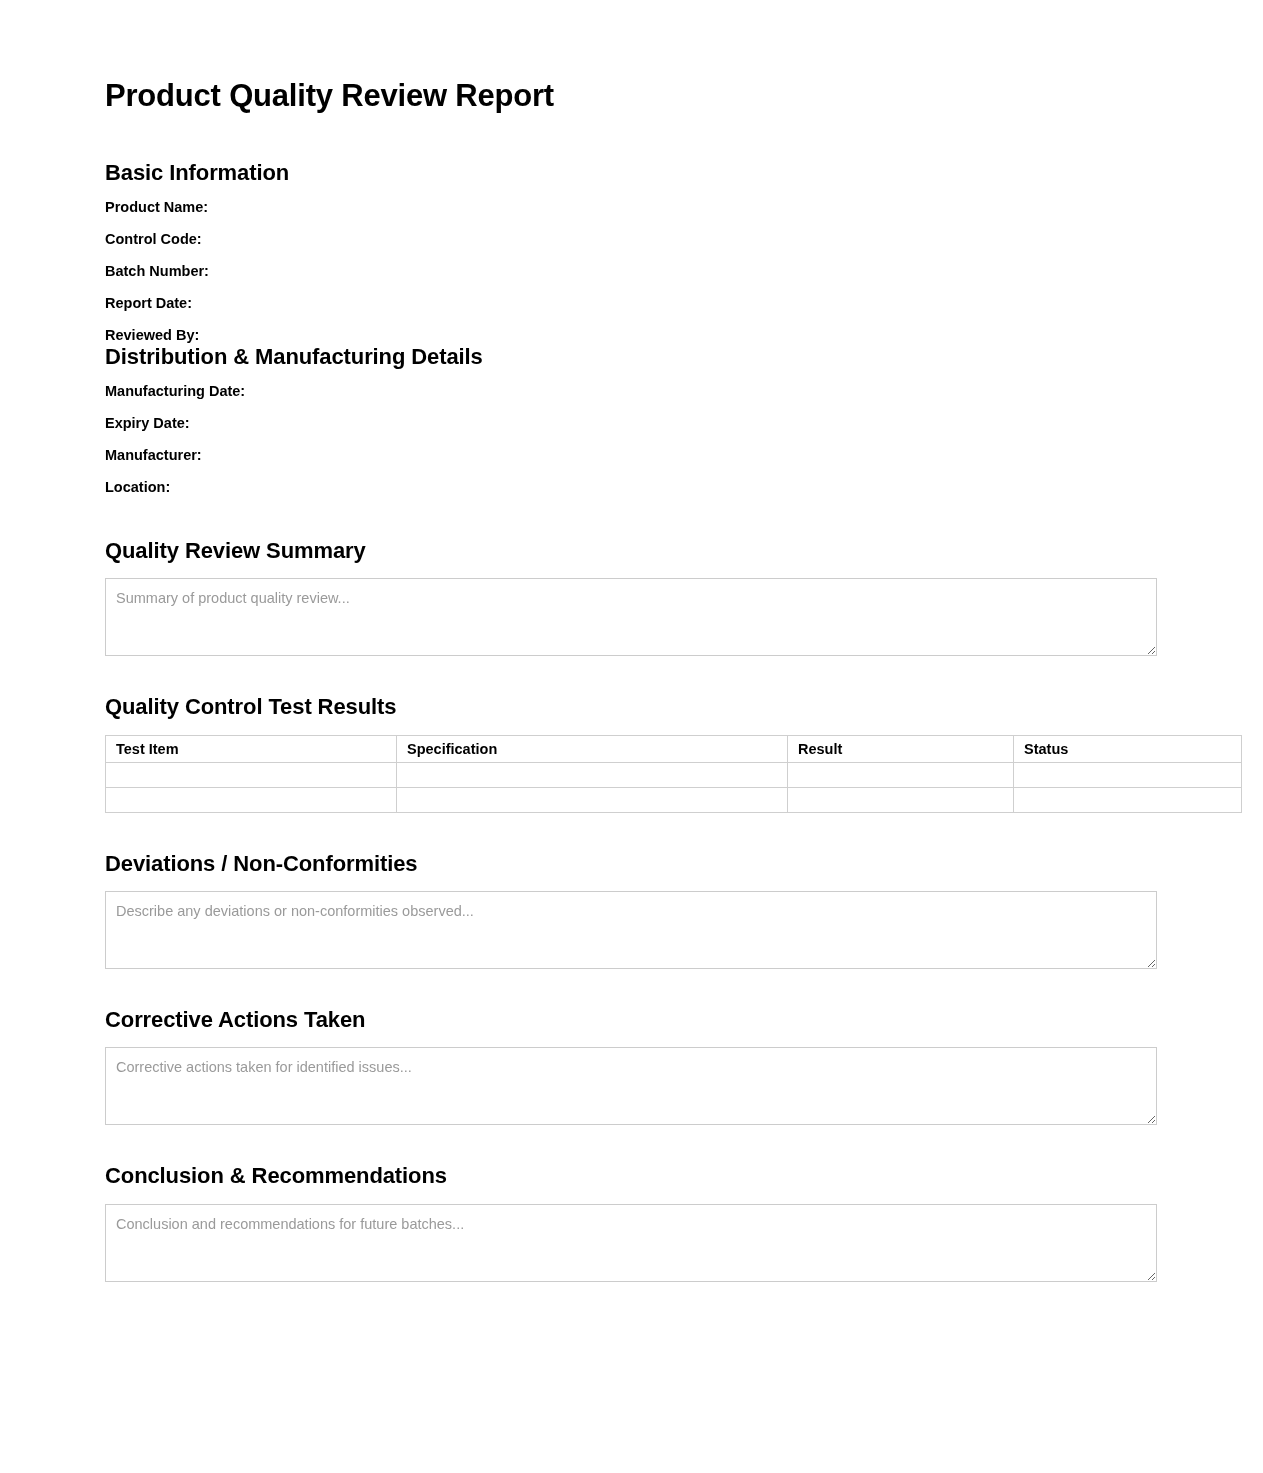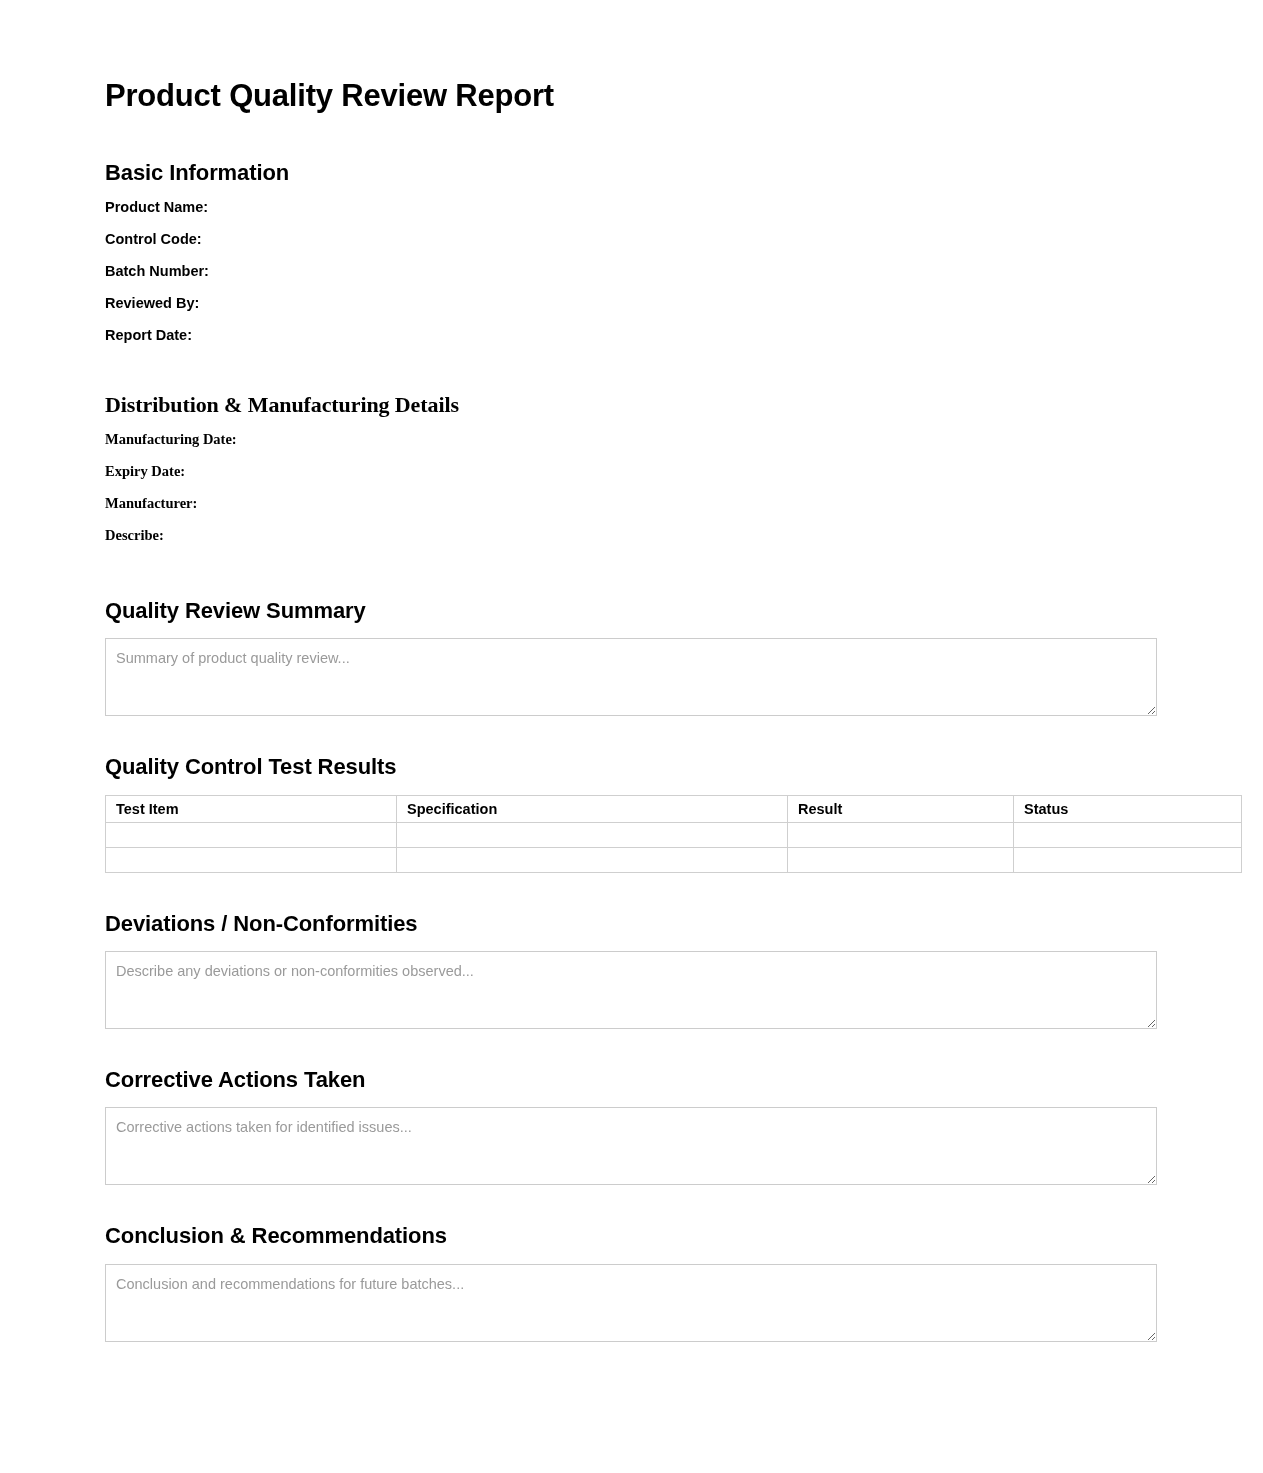--- a/index.html
+++ b/index.html
@@ -48,22 +48,22 @@
     list-style: none;
   }
   .field-row {
     font-size: 14.5px;
     font-weight: bold;
     line-height: 1.1;
     margin-bottom: 16px;
   }
   .field-row:last-child { margin-bottom: 0; }
 
-  .section-basic { margin-bottom: 48px; }
-  .section-dist  { margin-bottom: 54px; font-family: Liberation Serif, serif; }
+  .section-basic { }
+  .section-dist  { margin-bottom: 42px; }
   .section-block { margin-bottom: 38px; }
 
   
   .field-textarea {
     display: block;
     box-sizing: border-box;
     width: 1052px;
     height: 78px;
     border: 1px solid #cccccc;
     border-radius: 0;
@@ -116,32 +116,32 @@
 <div class="page">
 
   <h1 class="doc-title">Product Quality Review Report</h1>
 
   <section class="section-basic">
     <h2 class="section-heading">Basic Information</h2>
     <ul class="field-list">
       <li class="field-row">Product Name:</li>
       <li class="field-row">Control Code:</li>
       <li class="field-row">Batch Number:</li>
+      <li class="field-row">Report Date:</li>
       <li class="field-row">Reviewed By:</li>
-      <li class="field-row">Report Date:</li>
     </ul>
   </section>
 
   <section class="section-dist">
     <h2 class="section-heading">Distribution &amp; Manufacturing Details</h2>
     <ul class="field-list">
       <li class="field-row">Manufacturing Date:</li>
       <li class="field-row">Expiry Date:</li>
       <li class="field-row">Manufacturer:</li>
-      <li class="field-row">Describe:</li>
+      <li class="field-row">Location:</li>
     </ul>
   </section>
 
   <section class="section-block">
     <h2 class="section-heading">Quality Review Summary</h2>
     <textarea class="field-textarea" placeholder="Summary of product quality review..." style=""></textarea>
   </section>
 
   <section class="section-block">
     <h2 class="section-heading">Quality Control Test Results</h2>

